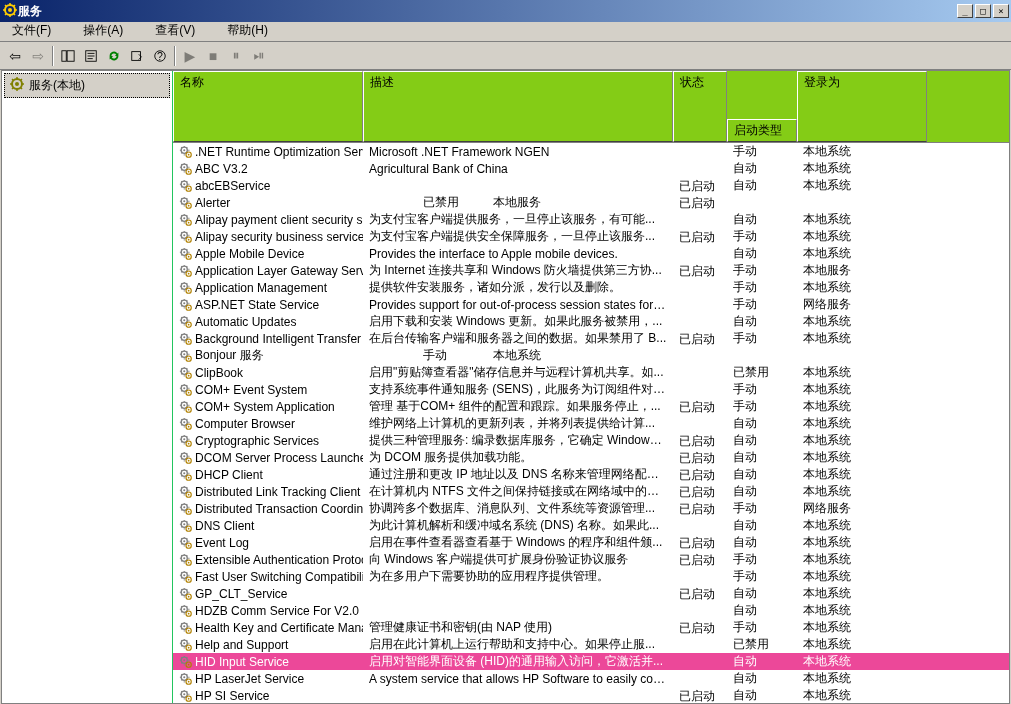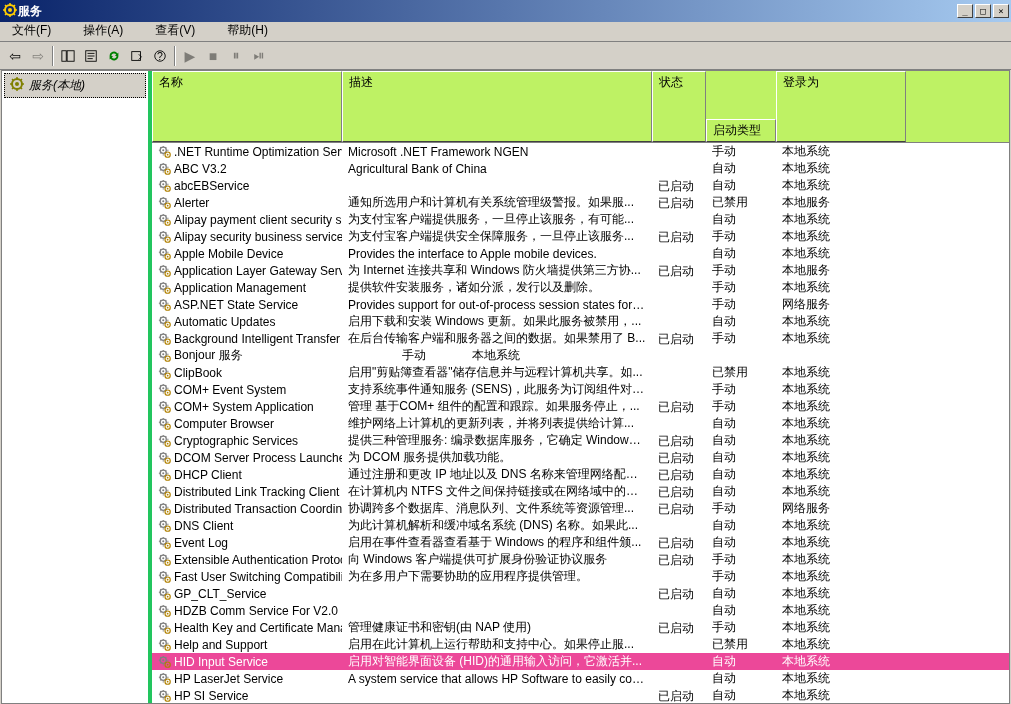--- a/index.html
+++ b/index.html
@@ -7,25 +7,25 @@
 .titlebar { height: 22px; background: linear-gradient(to right, #0a246a, #a6caf0); display: flex; align-items: center; padding: 0 2px; }
 .titlebar-text { color: #fff; font-weight: bold; flex: 1; }
 .titlebar-buttons { display: flex; gap: 2px; }
 .titlebar-btn { width: 16px; height: 14px; background: #d4d0c8; border: 1px solid #fff; border-right-color: #404040; border-bottom-color: #404040; display: flex; align-items: center; justify-content: center; font-size: 9px; font-family: Marlett, monospace; cursor: pointer; }
 .menubar { height: 20px; background: #d4d0c8; display: flex; align-items: flex-end; padding: 0 4px; border-bottom: 1px solid #808080; gap: 16px; }
 .menu-item { padding: 2px 8px; cursor: pointer; }
 .toolbar { height: 28px; background: #d4d0c8; display: flex; align-items: center; padding: 2px 4px; border-bottom: 1px solid #808080; gap: 1px; }
 .tool-btn { width: 22px; height: 22px; border: 1px solid transparent; display: flex; align-items: center; justify-content: center; cursor: pointer; font-size: 14px; }
 .tool-sep { width: 2px; height: 20px; border-left: 1px solid #808080; border-right: 1px solid #fff; margin: 0 2px; }
 .main-area { display: flex; height: calc(100vh - 70px); background: #fff; border: 1px solid #808080; margin: 0 1px; }
-.nav-panel { width: 150px; background: #fff; border-right: 4px solid #22c55e; padding: 2px; font-style: italic; }
+.nav-panel { width: 171px; background: #fff; border-right: 1px solid #22c55e; padding: 2px; }
 .nav-item { padding: 2px 4px; display: flex; align-items: center; gap: 4px; cursor: pointer; }
 .nav-item.selected { background: #d4d0c8; border: 1px dotted #000; }
 .list-panel { flex: 1; background: #fff; overflow: auto; position: relative; }
-.list-header { display: flex; background: #bef264; position: sticky; top: 0; border-bottom: 1px solid #808080; }
+.list-header { display: flex; background: #84cc16; position: sticky; top: 0; border-bottom: 1px solid #808080; }
 .col-header { padding: 2px 6px; border-right: 1px solid #808080; border-top: 1px solid #fff; border-left: 1px solid #fff; border-bottom: 1px solid #404040; cursor: pointer; white-space: nowrap; overflow: hidden; }
 .col-name { width: 190px; }
 .col-desc { width: 310px; }
 .col-status { width: 54px; }
 .col-startup { width: 70px; margin-top: 48px; }
 .col-logon { width: 130px; }
 .list-body { }
 .list-row { display: flex; align-items: center; padding: 0; height: 17px; cursor: pointer; }
 .list-row.selected { background: #ec4899; color: #fff; }
 .cell { padding: 1px 6px; white-space: nowrap; overflow: hidden; text-overflow: ellipsis; }
@@ -189,21 +189,20 @@
               <svg viewBox="0 0 16 16">
                 <circle cx="6" cy="6" r="3.5" fill="none" stroke="#808080" stroke-width="1.5"></circle>
                 <circle cx="6" cy="6" r="1.2" fill="#808080"></circle>
                 <path d="M6 1v1.5M6 10.5V12M1 6h1.5M10.5 6H12M2.5 2.5l1 1M8.5 8.5l1 1M2.5 9.5l1-1M8.5 3.5l1-1" stroke="#808080" stroke-width="1.2"></path>
                 <circle cx="11" cy="11" r="3" fill="none" stroke="#b08000" stroke-width="1.3"></circle>
                 <circle cx="11" cy="11" r="1" fill="#b08000"></circle>
               </svg>
             </span>
             <span>Alerter</span>
           </div>
-          <div class="cell cell-desc">通知所选用户和计算机有关系统管理级警报。如果服...</div>
           <div class="cell cell-status"></div>
           <div class="cell cell-startup">已禁用</div>
           <div class="cell cell-logon">本地服务</div>
         </div>
         <div class="list-row">
           <div class="cell cell-name">
             <span class="svc-icon">
               <svg viewBox="0 0 16 16">
                 <circle cx="6" cy="6" r="3.5" fill="none" stroke="#808080" stroke-width="1.5"></circle>
                 <circle cx="6" cy="6" r="1.2" fill="#808080"></circle>

